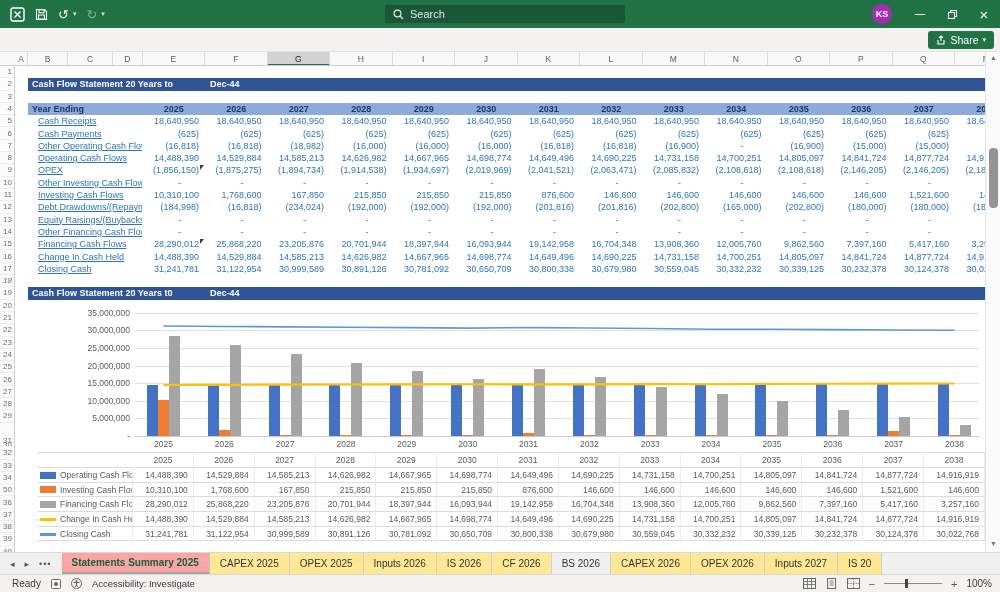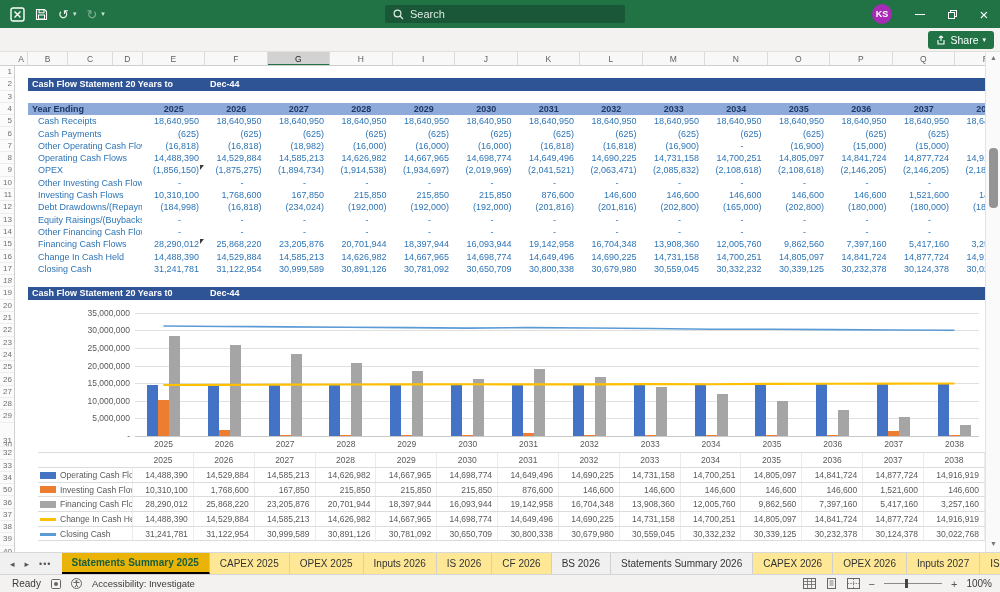--- a/index.html
+++ b/index.html
@@ -40,21 +40,21 @@
   .row-num { position:absolute; left:0; width:15px; font-size:8px; color:#707070; text-align:right; padding-right:3px; border-bottom:1px solid #ededed; }
 
   .cells { position:absolute; left:16px; top:14px; width:970px; height:486px; overflow:hidden; }
   .cells-inner { position:absolute; left:-16px; top:0; width:986px; height:486px; }
   .banner { position:absolute; left:28px; width:957px; height:12.3px; background:#2F5496; color:#fff; font-weight:bold; font-size:9px; line-height:12.5px; }
   .banner .btitle { position:absolute; left:4px; white-space:nowrap; }
   .banner .bdate { position:absolute; left:182px; white-space:nowrap; }
   .yearhdr { position:absolute; left:28px; width:957px; height:12.3px; background:#8EAADB; }
   .yh-label { position:absolute; left:4px; font-size:9px; font-weight:bold; color:#1F3864; line-height:12.5px; white-space:nowrap; }
   .yh-year { position:absolute; font-size:9px; font-weight:bold; color:#1F3864; line-height:12.5px; text-align:center; }
-  .rlabel { position:absolute; left:28px; width:114px; font-size:9px; color:#2E75B6; line-height:12.4px; padding-left:10px; white-space:nowrap; overflow:hidden; }
+  .rlabel { position:absolute; left:28px; width:114px; font-size:9px; color:#2E75B6; line-height:12.4px; padding-left:10px; white-space:nowrap; overflow:hidden;text-decoration:underline; }
   .cell { position:absolute; font-size:9px; color:#2E75B6; line-height:12.4px; text-align:right; padding-right:6px; white-space:nowrap; }
   .cell.dash { padding-right:24px; }
   .flag { position:absolute; width:0; height:0; border-left:4px solid #3b3b3b; border-bottom:5px solid transparent; }
 
   
   .chart { position:absolute; left:38px; top:254px; width:947px; height:235px; background:#fff; }
   .gline { position:absolute; left:97px; width:844px; height:1px; background:#e0e0e0; }
   .gline.axis { background:#c9c9c9; }
   .ylab { position:absolute; width:62px; text-align:right; font-size:8.5px; color:#595959; }
   .bar { position:absolute; }
@@ -72,21 +72,21 @@
   
   .vscroll { position:absolute; left:985px; top:0; width:15px; height:500px; background:#fafafa; border-left:1px solid #e3e3e3; }
   .vs-arrow { position:absolute; left:0; width:15px; text-align:center; font-size:7px; color:#777; }
   .vs-thumb { position:absolute; left:3px; width:9px; border-radius:4px; background:#949494; }
 
   
   .tabbar { position:absolute; left:0; top:552px; width:1000px; height:22px; background:#f0f0f0; border-top:1px solid #d8d8d8; display:flex; align-items:stretch; overflow:hidden; }
   .tab-nav { display:flex; align-items:center; gap:2px; padding:0 6px; color:#555; }
   .tab-nav span { font-size:9px; padding:0 4px; }
   .stab { font-size:10px; color:#333; display:flex; align-items:center; padding:0 10px; border-right:1px solid #d0d0d0; white-space:nowrap; }
-  .stab.active { background:#eab308; color:#155f3e; font-weight:bold; border-bottom:2px solid #000000; border-right:1px solid #c5c5c5; }
+  .stab.active { background:#fca5a5; color:#155f3e; font-weight:bold; border-bottom:2px solid #a3a3a3; border-right:1px solid #c5c5c5; }
   .stab.yellow { background:#ffe895; }
 
   
   .statusbar { position:absolute; left:0; top:574px; width:1000px; height:18px; background:#f3f2f1; border-top:1px solid #d6d6d6; display:flex; align-items:center; font-size:10px; color:#3b3a39; }
   .sb-left { display:flex; align-items:center; gap:10px; padding-left:12px; }
   .sb-right { margin-left:auto; display:flex; align-items:center; gap:9px; padding-right:8px; }
   .viewicon { width:13px; height:11px; }
   .zoom-track { position:relative; width:58px; height:1px; background:#8a8a8a; }
   .zoom-thumb { position:absolute; left:21px; top:-4px; width:3px; height:9px; background:#444; }
   .zoom-sign { font-size:11px; color:#555; }
@@ -647,21 +647,20 @@
       <span style="letter-spacing:1px;">•••</span>
     </div>
     <div id="sheet-tabs" style="display:flex;">
         <div class="stab active">Statements Summary 2025</div>
         <div class="stab yellow">CAPEX 2025</div>
         <div class="stab yellow">OPEX 2025</div>
         <div class="stab yellow">Inputs 2026</div>
         <div class="stab yellow">IS 2026</div>
         <div class="stab yellow">CF 2026</div>
         <div class="stab">BS 2026</div>
-        <div class="stab">Statements Summary 2026</div>
         <div class="stab yellow">CAPEX 2026</div>
         <div class="stab yellow">OPEX 2026</div>
         <div class="stab yellow">Inputs 2027</div>
         <div class="stab yellow">IS 20</div>
       </div>
 
   </div>
 
   <div class="statusbar">
     <div class="sb-left">

